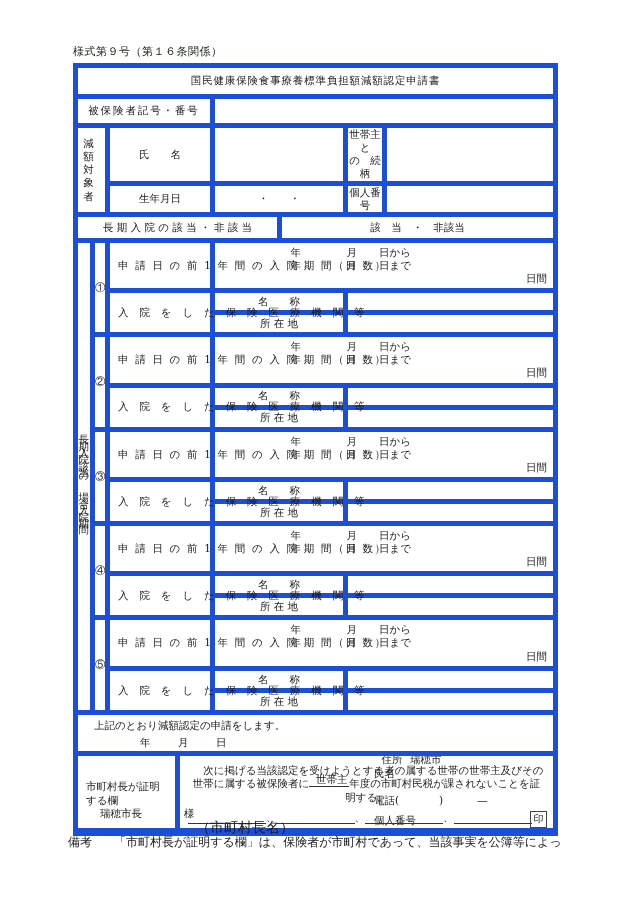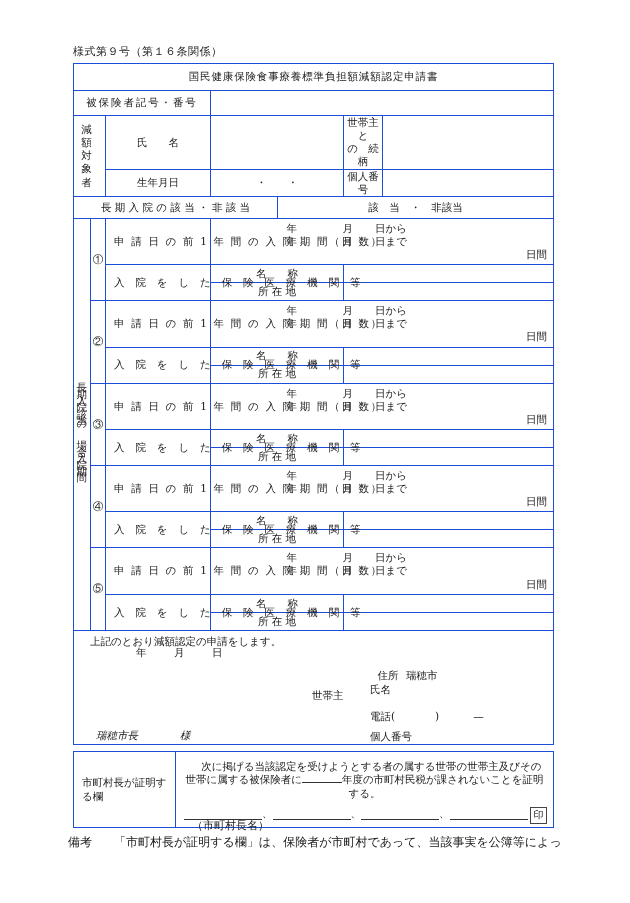--- a/index.html
+++ b/index.html
@@ -36,21 +36,21 @@
   
   table.grid {
     position: absolute;
     left: 73px;
     top: 63px;
     width: 480px;
     border-collapse: collapse;
     table-layout: fixed;
   }
   table.grid td {
-    border: 1px solid #1d4ed8;
+    border: 5px solid #1d4ed8;
     padding: 0;
     font-size: 10.5px;
     vertical-align: middle;
     line-height: 1.25;
   }
   .sp2 { letter-spacing: 0.55em; }
   .sp3 { letter-spacing: 0.18em; }
 
   .c  { text-align: center; }
 
@@ -130,21 +130,21 @@
     height: 113px;
     font-size: 10.5px;
   }
   .decl-line1 {
     position: absolute;
     left: 16px; top: 4px;
     white-space: nowrap;
   }
   .decl-date {
     position: absolute;
-    left: 62px; top: 15px;
+    left: 62px; top: 21px;
     white-space: nowrap;
   }
   .decl-date .g { display: inline-block; width: 38px; }
   .decl-addr {
     position: absolute;
     left: 296px; top: 38px;
     white-space: nowrap;
   }
   .decl-addr .lbl { display: inline-block; width: 36px; text-align: center; }
   .decl-head {
@@ -163,23 +163,22 @@
     white-space: nowrap;
   }
   .decl-tel .dash { display: inline-block; padding-left: 34px; }
   .decl-mynum {
     position: absolute;
     left: 296px; top: 99px;
     white-space: nowrap;
   }
   .decl-mayor {
     position: absolute;
-    left: 22px; bottom: 2px;
-    white-space: nowrap;
-    font-style: italic;
+    left: 22px; bottom: 8px;
+    white-space: nowrap;
   }
   .decl-mayor .sama { display: inline-block; padding-left: 42px; }
 
   
   .cert-label {
     width: 100px;
     vertical-align: middle;
     padding: 6px 8px !important;
     font-size: 10.5px;
     line-height: 1.45;
@@ -208,21 +207,21 @@
     width: 78px;
     border-bottom: 1px solid #333;
     vertical-align: bottom;
     height: 11px;
   }
   .sign-first { position: relative; }
   .sign-caption {
     position: absolute;
     left: 8px;
     bottom: -14px;
-    font-size: 11px;
+    font-size: 14px;
     white-space: nowrap;
   }
   .seal {
     position: absolute;
     right: 6px;
     bottom: 3px;
     width: 15px;
     height: 15px;
     border: 1px solid #444;
     font-size: 10px;

